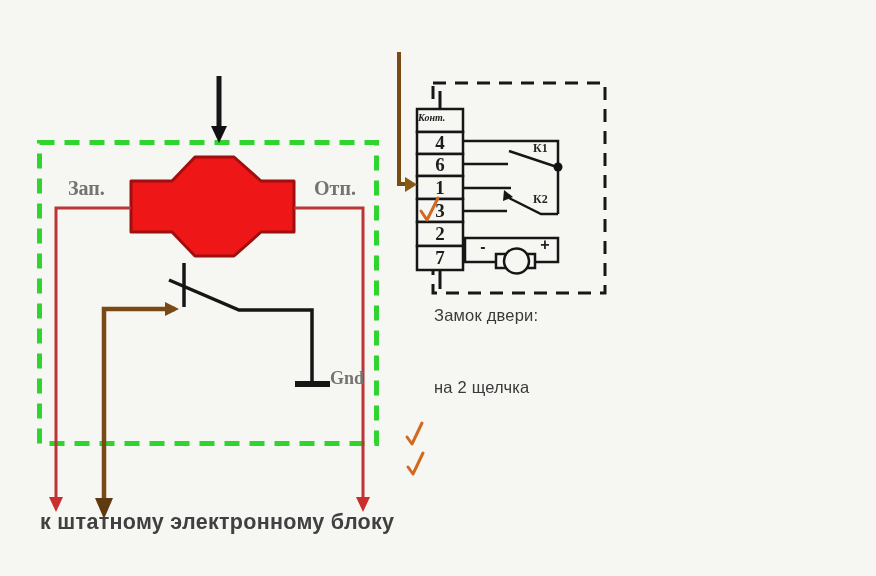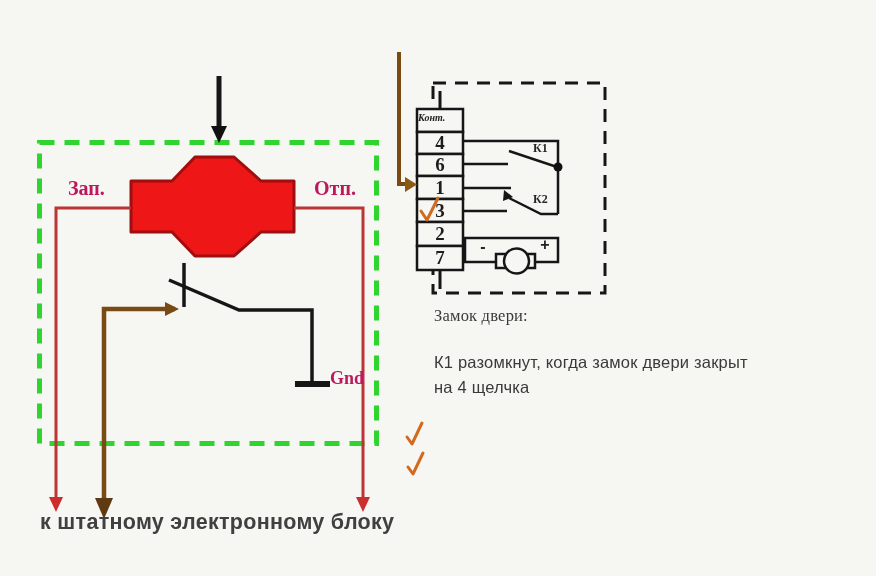--- a/index.html
+++ b/index.html
@@ -22,21 +22,21 @@
     font-family:"Liberation Sans",sans-serif;
     overflow:hidden;
   }
   .canvas svg{position:absolute;left:0;top:0;}
   .lbl{position:absolute;white-space:nowrap;color:#3a3a3a;}
   .title{
     left:50px;top:46px;width:336px;text-align:center;
     font-family:"Liberation Serif",serif;font-weight:bold;font-size:20px;color:#0d0d0d;
     text-decoration:underline;text-decoration-thickness:2px;text-underline-offset:4px;
   }
-  .serifbold{font-family:"Liberation Serif",serif;font-weight:bold;color:#be185d;}
+  .serifbold{font-family:"Liberation Serif",serif;font-weight:bold;color:#737373;}
   .zap{left:68px;top:177px;font-size:20px;}
   .otp{left:314px;top:177px;font-size:20px;}
   .gnd{left:288px;top:368px;font-size:18px;margin-left:42px;}
   .bottom-label{
     left:40px;top:510px;font-size:21.5px;font-weight:bold;color:#404040;letter-spacing:.3px;
   }
   .lock-title{left:447px;top:47px;font-size:17.5px;font-weight:500;color:#3c3c3c;}
   .kont{
     left:418px;top:112px;width:24px;text-align:center;
     font-family:"Liberation Serif",serif;font-style:italic;font-weight:600;font-size:10px;color:#222;
@@ -51,21 +51,21 @@
   .pin3{top:199px;height:23px;line-height:23px;}
   .pin2{top:222px;height:24px;line-height:24px;}
   .pin7{top:246px;height:24px;line-height:24px;}
   .kname{font-family:"Liberation Serif",serif;font-weight:600;font-size:12px;color:#262626;}
   .k1{left:533px;top:141px;}
   .k2{left:533px;top:192px;}
   .pol{position:absolute;width:14px;text-align:center;font-weight:bold;font-size:16px;color:#222;}
   .minus{left:476px;top:238px;}
   .plus{left:538px;top:236px;}
   .note{font-size:16.5px;letter-spacing:.2px;color:#3a3a3a;}
-  .note-heading{left:434px;top:306px;font-family:Liberation Serif, serif;}
+  .note-heading{left:434px;top:306px;}
   .note-k1a{left:434px;top:353px;}
   .note-k1b{left:434px;top:378px;}
   .note-k2a{left:433px;top:425px;}
   .note-k2b{left:433px;top:451px;}
 
   
   .greenbox{stroke:var(--boundary-green);stroke-width:5;fill:none;stroke-dasharray:15 10;}
   .blk{stroke:var(--line-black);fill:none;}
   .blkdash{stroke:var(--line-black);fill:none;stroke-width:3;stroke-dasharray:13 9;}
   .cell{stroke:var(--line-black);stroke-width:2.5;fill:var(--background);}
@@ -166,16 +166,15 @@
   <div class="pin pin1">1</div>
   <div class="pin pin3">3</div>
   <div class="pin pin2">2</div>
   <div class="pin pin7">7</div>
   <div class="lbl kname k1">К1</div>
   <div class="lbl kname k2">К2</div>
   <div class="pol minus">-</div>
   <div class="pol plus">+</div>
 
   <div class="lbl note note-heading">Замок двери:</div>
-  <div class="lbl note note-k1a">К1 разомкнут, когда замок двери закрыт</div>
-  <div class="lbl note note-k1b">на 4 щелчка</div>
+  <div class="lbl note note-k1b">на 2 щелчка</div>
 
 </div>
 
 </body></html>

